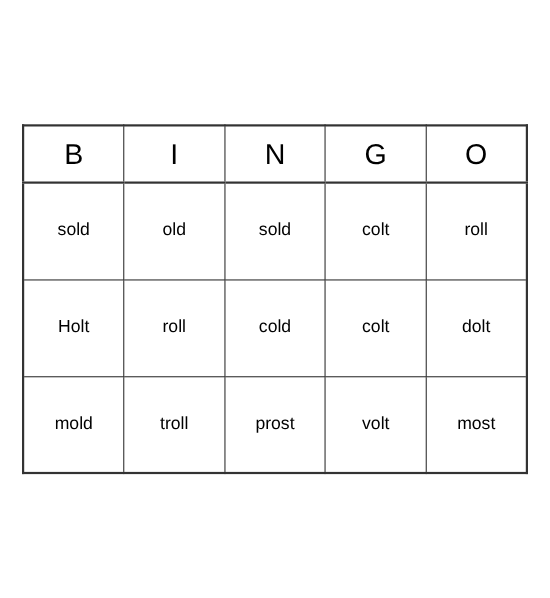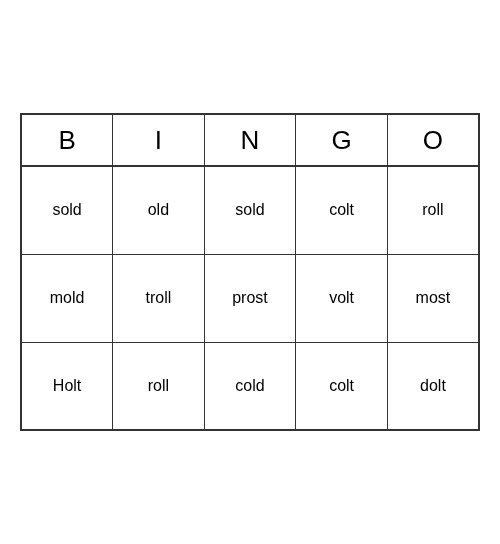--- a/index.html
+++ b/index.html
@@ -56,27 +56,27 @@
   </thead>
   <tbody id="bingo-body">
   <tr>
         <td>sold</td>
         <td>old</td>
         <td>sold</td>
         <td>colt</td>
         <td>roll</td>
       </tr>
       <tr>
+        <td>Holt</td>
+        <td>roll</td>
+        <td>cold</td>
+        <td>colt</td>
+        <td>dolt</td>
+      </tr>
+      <tr>
         <td>mold</td>
         <td>troll</td>
         <td>prost</td>
         <td>volt</td>
         <td>most</td>
       </tr>
-      <tr>
-        <td>Holt</td>
-        <td>roll</td>
-        <td>cold</td>
-        <td>colt</td>
-        <td>dolt</td>
-      </tr>
     </tbody>
 </table>
 
 </body></html>

